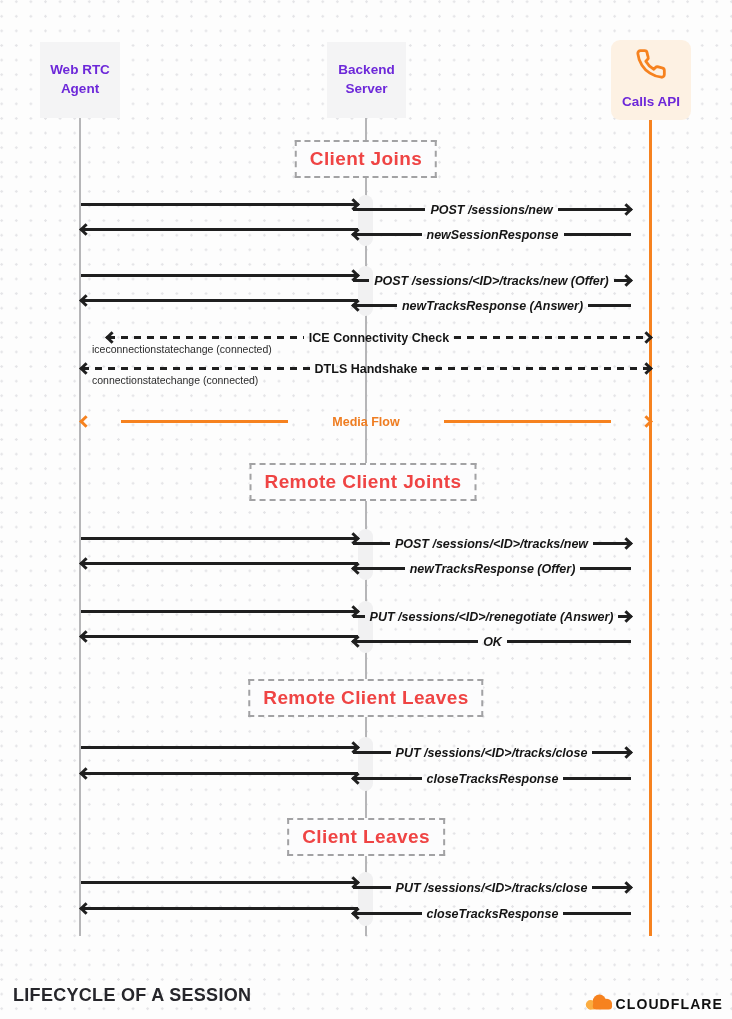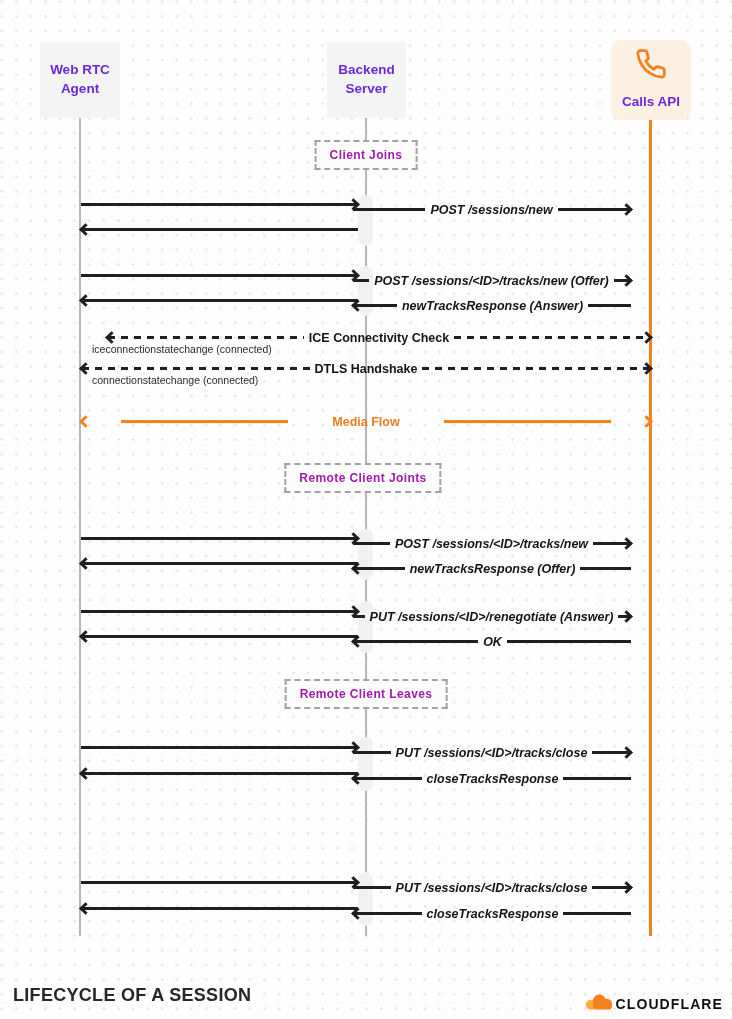--- a/index.html
+++ b/index.html
@@ -30,21 +30,21 @@
     display:flex; flex-direction:column; align-items:center; justify-content:center;
     text-align:center; font-weight:bold; font-size:13.5px; line-height:1.4;
   }
   .participant.calls { background:#fdf1e3; border-radius:9px; gap:7px; }
   .phone-svg { display:block; }
 
   
   .phase {
     position:absolute; z-index:5; transform:translateX(-50%);
     border:2px dashed #a2a2a4; background:#fcfcfd;
-    color:#a21caf; font-size:12px; font-weight:bold; letter-spacing:.4px;
+    color:#ef4444; font-size:19px; font-weight:bold; letter-spacing:.4px;
     padding:6px 13px; white-space:nowrap;
   }
 
   
   .msg { position:absolute; z-index:4; height:13px; display:flex; align-items:center; }
   .msg .ln { flex:1 1 0; height:2.5px; background:#1f1f1f; min-width:2px; }
   .msg .lbl { flex:0 0 auto; font-weight:bold; font-size:12.5px; color:#151515;
               padding:0 5px; white-space:nowrap; }
   .head { flex:0 0 auto; width:9px; height:9px; }
   .head.r { border-top:3px solid #1f1f1f; border-right:3px solid #1f1f1f;
@@ -104,34 +104,43 @@
 
   <div class="phase" style="left:366px; top:140px;">
     <span>Client Joins</span>
   </div>
   <div class="phase" style="left:363px; top:463px;">
     <span>Remote Client Joints</span>
   </div>
   <div class="phase" style="left:366px; top:679px;">
     <span>Remote Client Leaves</span>
   </div>
+  <div class="phase" style="left:366px; top:818px;">
+    <span>Client Leaves</span>
+  </div>
 
   <div class="msg seg-left" style="top:198px;">
     <span class="ln"></span>
       <span class="head r"></span>
   </div>
   <div class="msg seg-right" style="top:203px;">
     <span class="ln"></span>
     <span class="lbl">POST /sessions/new</span>
     <span class="ln"></span>
       <span class="head r"></span>
   </div>
   <div class="msg seg-left" style="top:223px;">
     <span class="head l"></span>
       <span class="ln"></span>
+  </div>
+  <div class="msg seg-right" style="top:228px;">
+    <span class="head l"></span>
+      <span class="ln"></span>
+    <span class="lbl">newSessionResponse</span>
+    <span class="ln"></span>
   </div>
 
   <div class="msg seg-left" style="top:269px;">
     <span class="ln"></span>
       <span class="head r"></span>
   </div>
   <div class="msg seg-right" style="top:274px;">
     <span class="ln"></span>
     <span class="lbl">POST /sessions/&lt;ID&gt;/tracks/new (Offer)</span>
     <span class="ln"></span>

